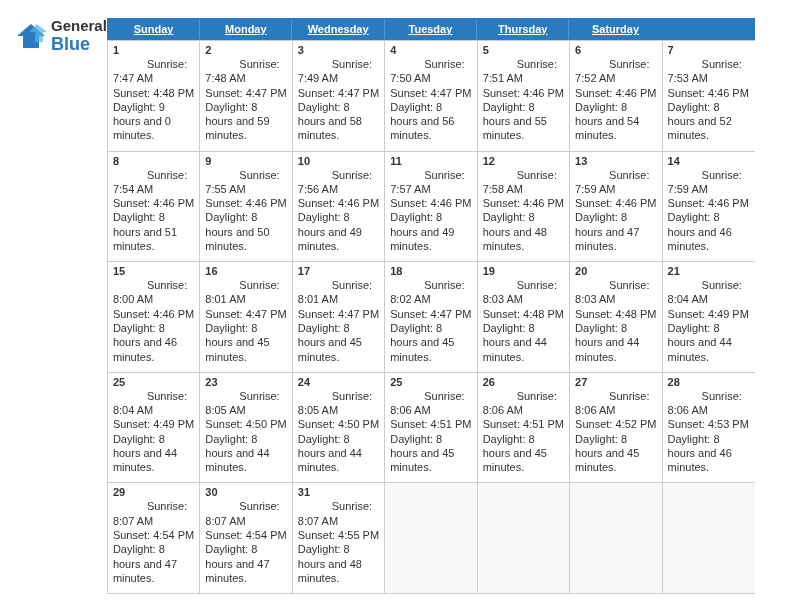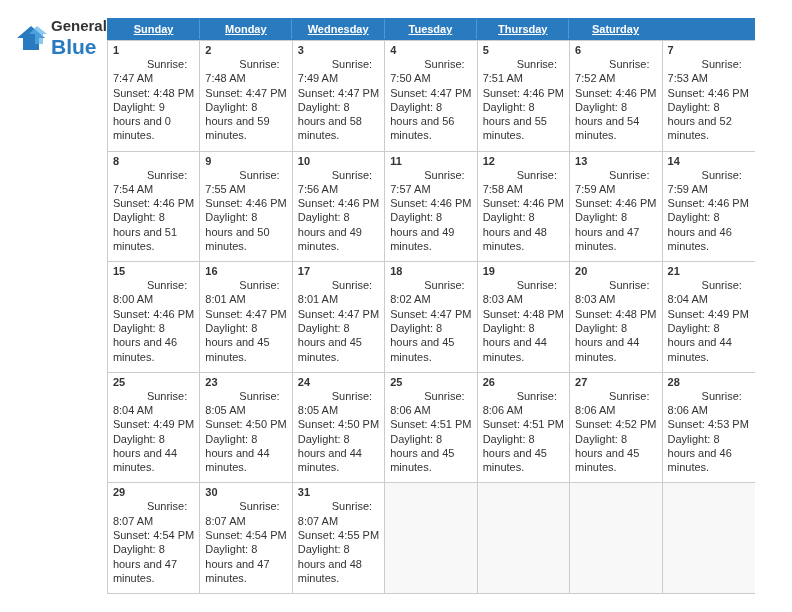--- a/index.html
+++ b/index.html
@@ -111,21 +111,21 @@
       <div class="logo-wrapper">
         <svg width="32" height="28" viewBox="0 0 32 28">
           <rect x="0" y="0" width="32" height="28" fill="#fff"></rect>
           <polygon points="16,2 30,14 24,14 24,26 8,26 8,14 2,14" fill="#2a7abf"></polygon>
           <polygon points="22,2 32,10 28,10 28,20 20,20 20,10 14,10" fill="#5ab0e8" opacity="0.7"></polygon>
         </svg>
         <div>
           <div style="font-size:15px;font-weight:bold;color:#333;line-height:1.1;">
             <span style="color:#333;">General</span>
           </div>
-          <div style="font-size:21px;font-weight:bold;color:#2a7abf;line-height:1.1;">Blue</div>
+          <div style="font-size:18px;font-weight:bold;color:#2a7abf;line-height:1.1;">Blue</div>
         </div>
       </div>
     </div>
     <div class="title-section">
       <div class="month-title"></div>
       <div class="subtitle"></div>
     </div>
   </div>
 
   <div class="calendar">

